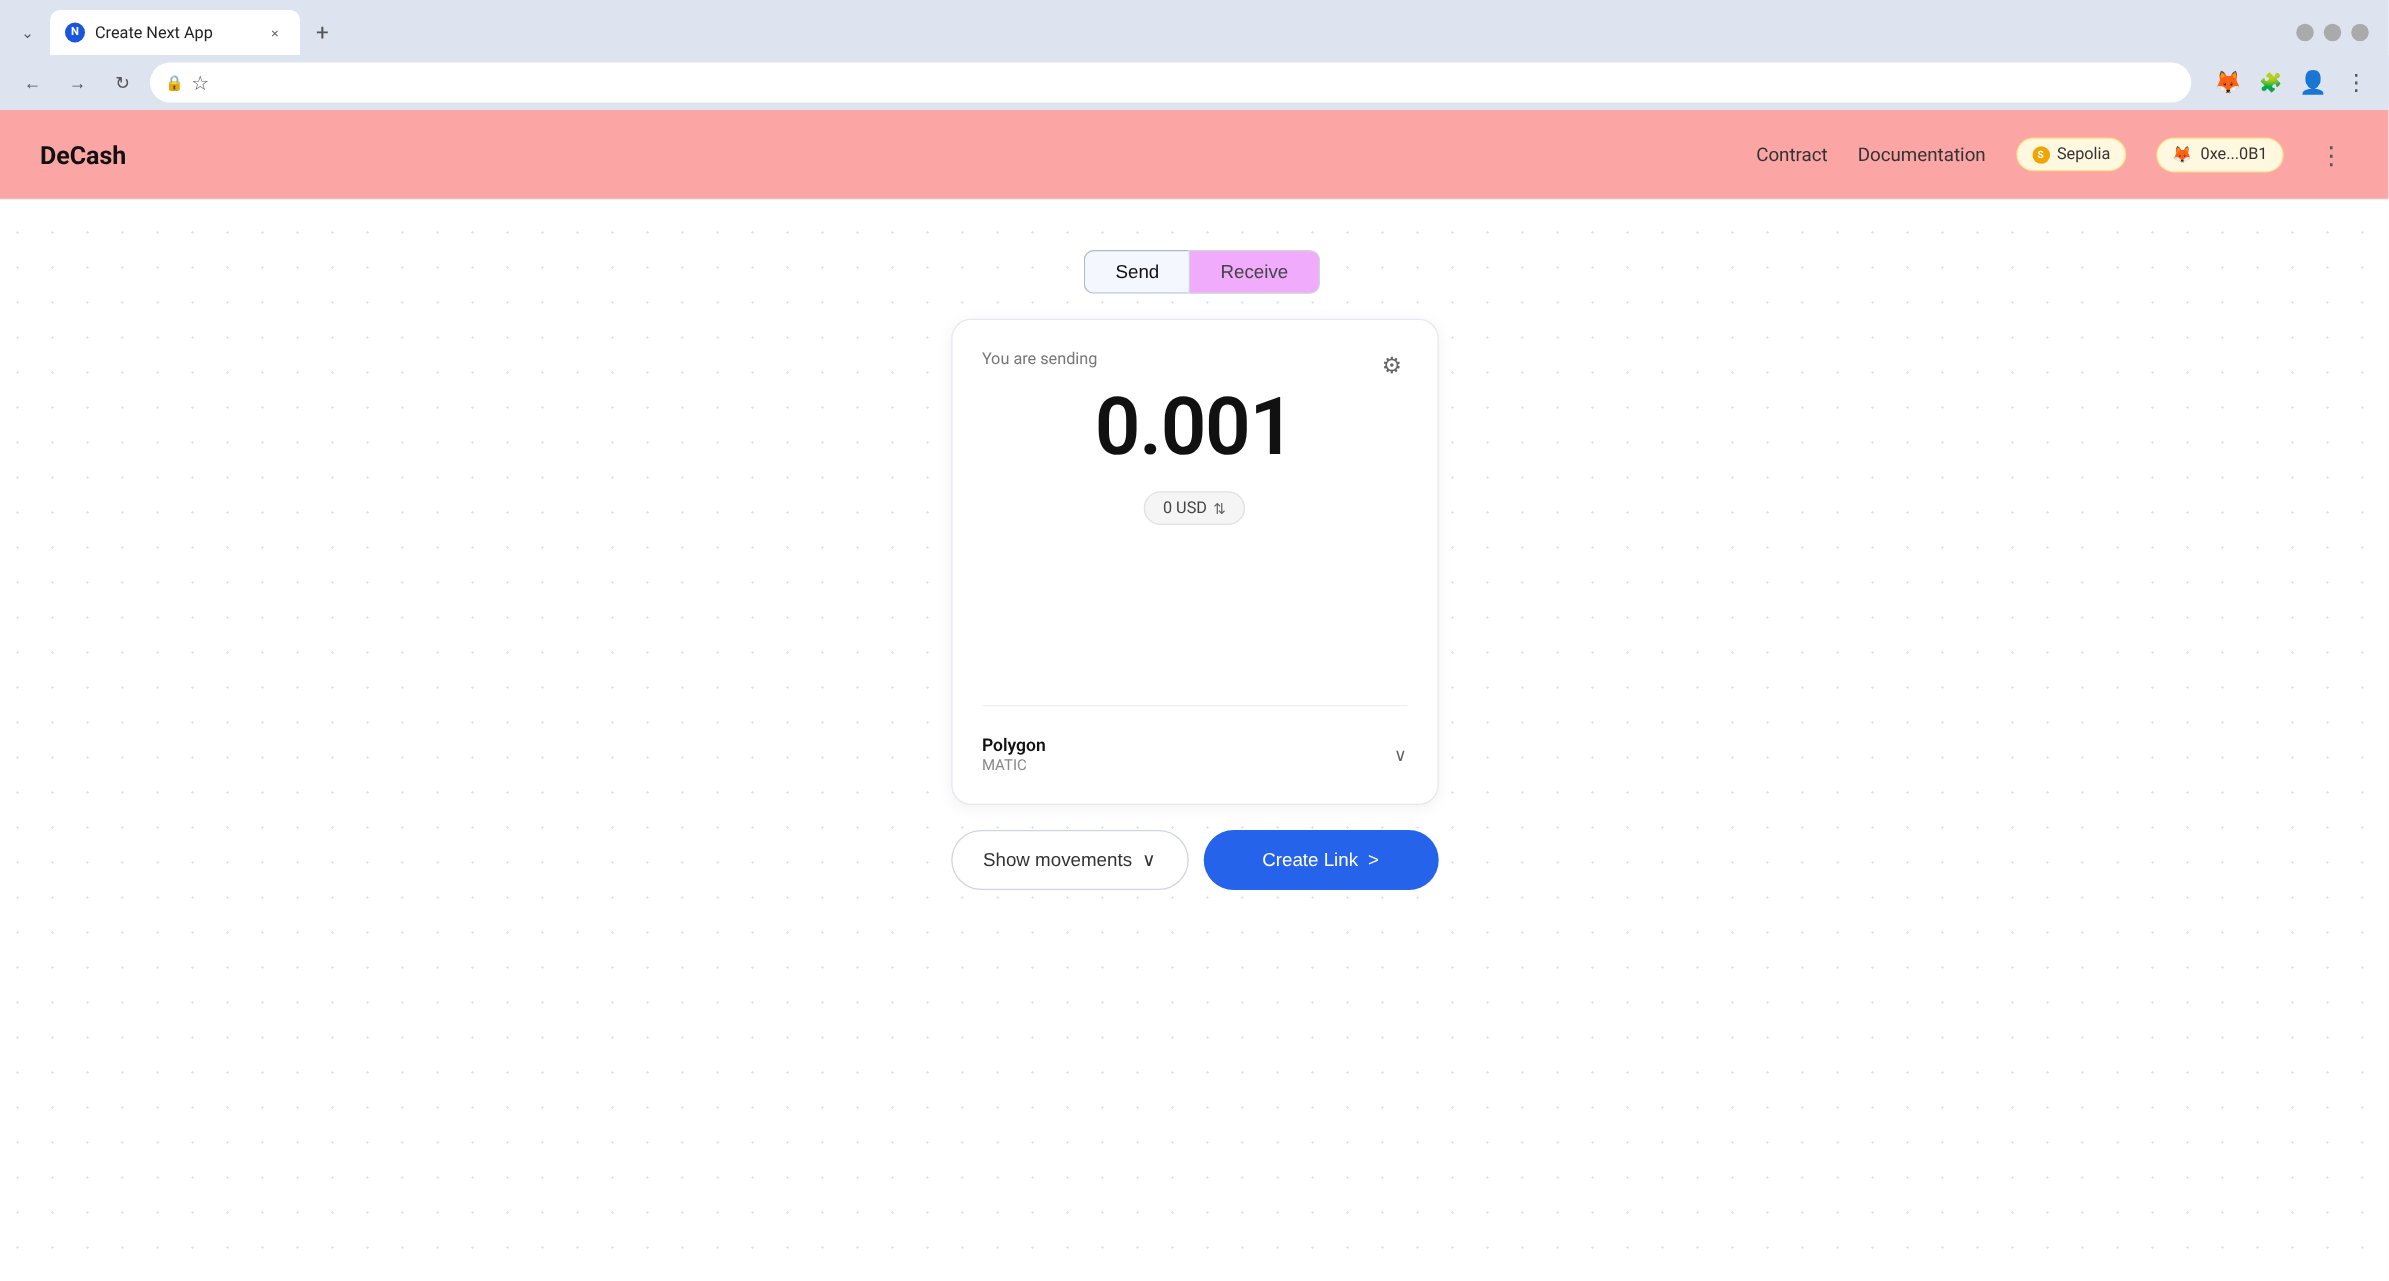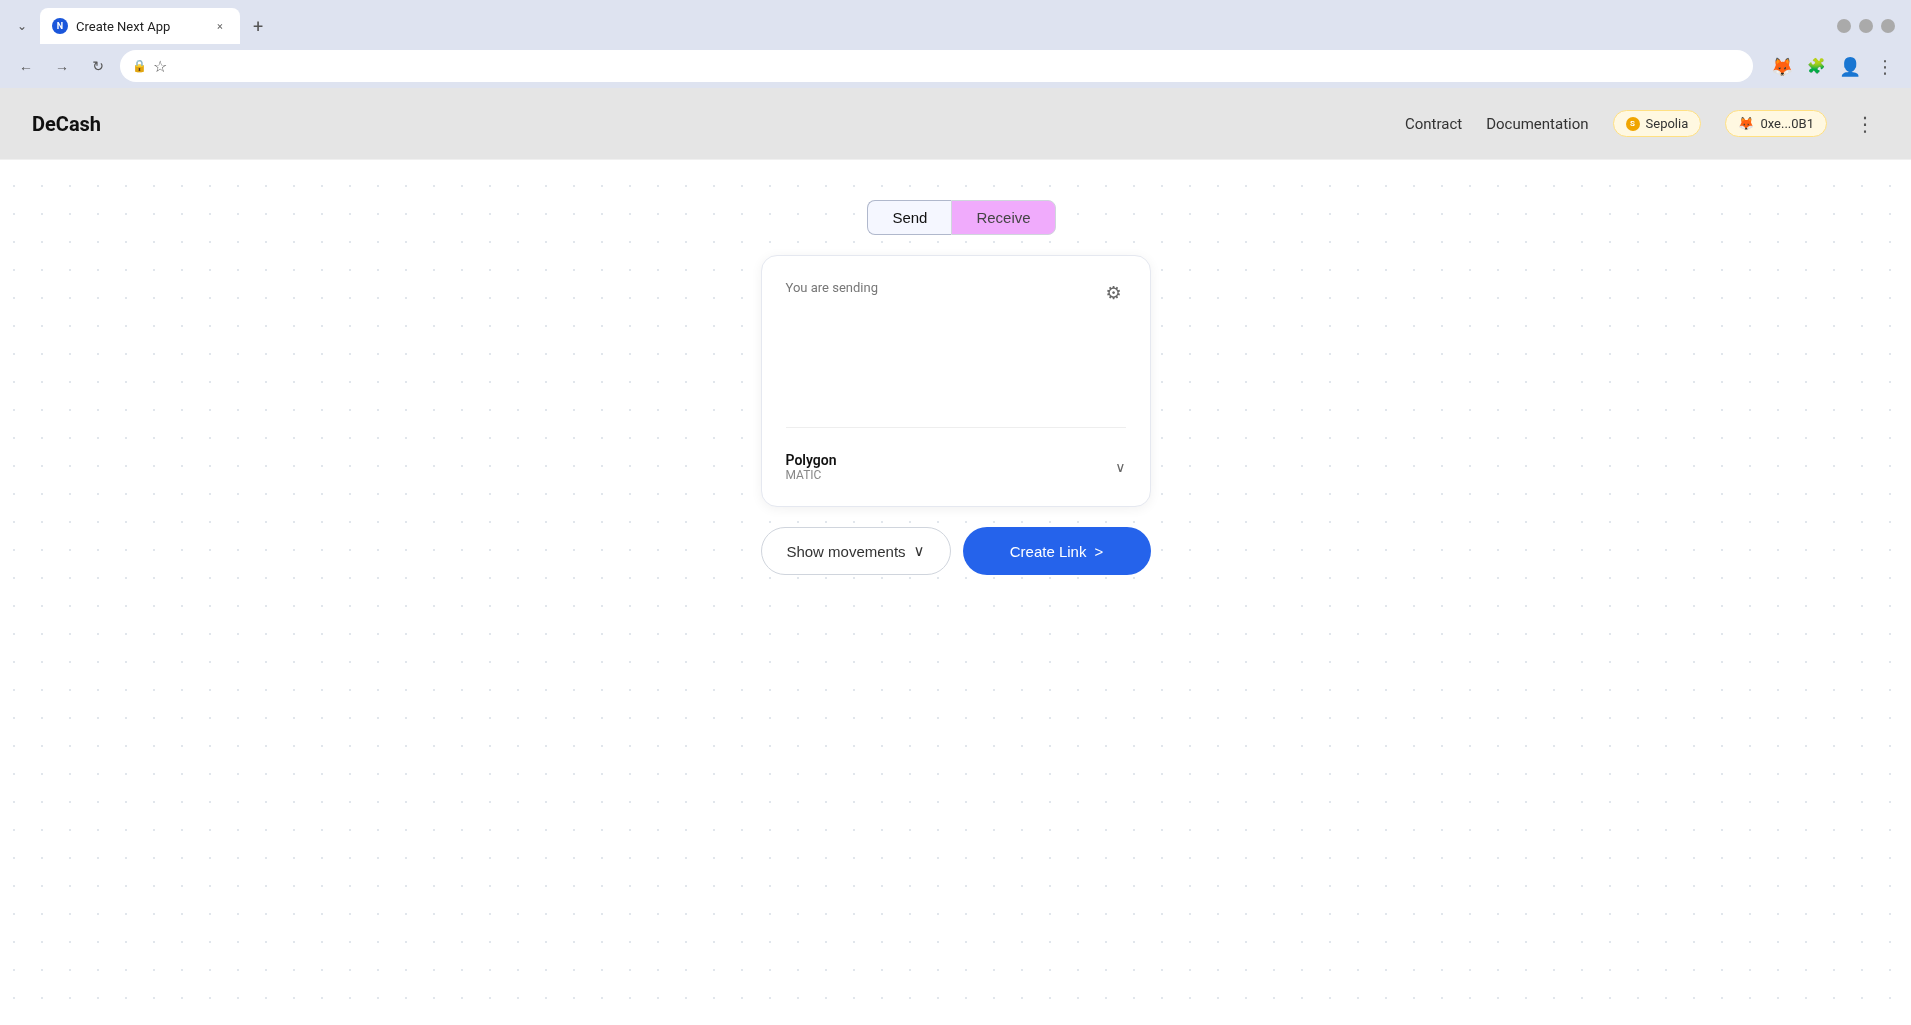--- a/index.html
+++ b/index.html
@@ -209,21 +209,21 @@
 
     
     .app-navbar {
       position: relative;
       z-index: 10;
       display: flex;
       align-items: center;
       padding: 0 32px;
       height: 72px;
       border-bottom: 1px solid #f0f0f0;
-      background: #e5e5e5;
+      background: #fca5a5;
     }
 
     .app-logo {
       font-size: 20px;
       font-weight: 700;
       color: #111;
     }
 
     .navbar-right {
       margin-left: auto;
@@ -547,21 +547,28 @@
       <button class="tab-btn">Receive</button>
     </div>
 
     <div class="send-card">
       <div class="card-label">You are sending</div>
 
       <div class="gear-btn">
         <span>⚙</span>
       </div>
 
-
+      <div class="amount-display">0.001</div>
+
+      <div class="usd-badge">
+        <div class="usd-pill">
+          <span>0 USD</span>
+          <span class="swap-icon">⇅</span>
+        </div>
+      </div>
 
       <div class="card-spacer"></div>
 
       <div class="network-selector">
         <div class="network-info">
           <div class="network-name">Polygon</div>
           <div class="network-token">MATIC</div>
         </div>
         <span class="chevron-down">∨</span>
       </div>

